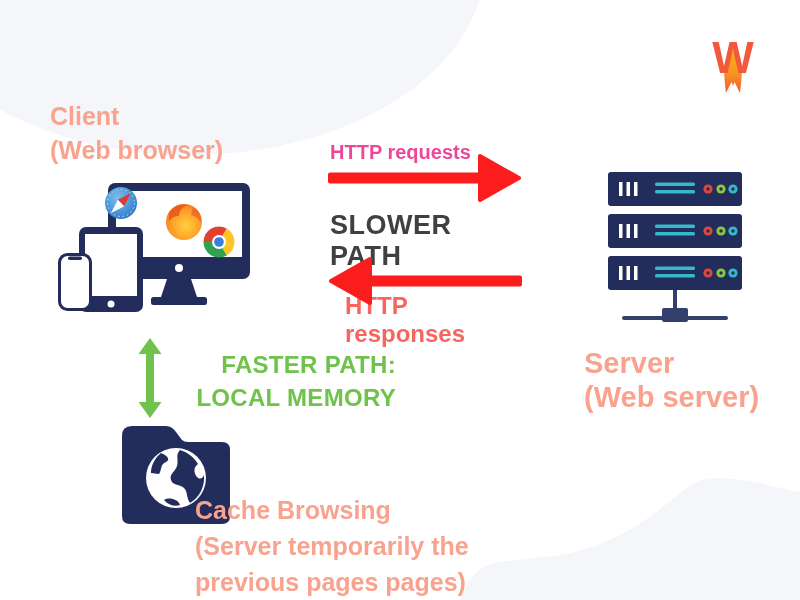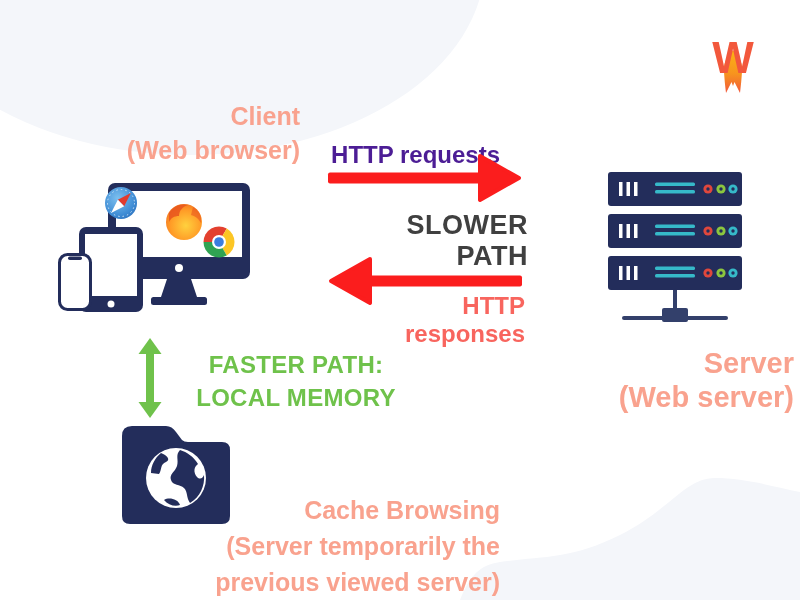--- a/index.html
+++ b/index.html
@@ -6,29 +6,29 @@
   .canvas{
     position:relative;width:800px;height:600px;overflow:hidden;background:#ffffff;
     font-family:"Liberation Sans",sans-serif;font-weight:bold;
   }
   .blob-tl{
     position:absolute;left:-105px;top:-230px;width:590px;height:385px;
     border-radius:50%;background:#f4f6fa;
   }
   .wave-br{position:absolute;left:460px;top:460px;width:340px;height:140px;}
   .abs{position:absolute;}
-  .label{text-align:right;}
+  .label{text-align:left;}
   .salmon{color:#f9a28e;}
   .client-label{left:50px;top:99px;width:250px;font-size:25px;line-height:34px;}
   .server-label{left:584px;top:346px;width:210px;font-size:29px;line-height:34px;}
   .cache-label{left:195px;top:492px;width:305px;font-size:25px;line-height:36px;}
-  .http-req{left:330px;top:141px;width:170px;font-size:24px;color:#4c1d95;}
+  .http-req{left:330px;top:141px;width:170px;font-size:20px;color:#ec4899;}
   .http-res{left:345px;top:292px;width:180px;font-size:24px;color:#f8655e;}
   .slower{left:330px;top:210px;width:198px;font-size:27px;color:#404040;letter-spacing:.5px;}
-  .faster{left:186px;top:348px;width:220px;font-size:24px;line-height:33px;color:#6fc24b;text-align:center;letter-spacing:.3px;}
+  .faster{left:176px;top:348px;width:220px;font-size:24px;line-height:33px;color:#6fc24b;text-align:right;letter-spacing:.3px;}
   svg{display:block;}
 </style>
 </head>
 <body>
 
 <div class="canvas">
 
   <div class="blob-tl"></div>
   <svg class="wave-br" viewBox="0 0 340 140">
     <path d="M0,140 C10,115 20,105 40,102 C80,96 110,100 160,75 C210,50 225,18 255,18 C285,18 315,27 340,32 L340,140 Z" fill="#f4f6fa"></path>
@@ -198,16 +198,16 @@
     <g fill="#232d5b">
       <path d="M47,33 C41,38 37,45 37,53 L45,54 C48,50 46,44 52,42 C57,40 53,35 47,33 Z"></path>
       <path d="M66,30 C73,32 80,37 84,44 C80,47 79,52 83,57 C86,60 89,58 90,55 C91,66 86,77 76,83 C72,77 74,72 70,68 C66,64 59,66 57,60 C55,54 61,52 63,46 C65,40 61,35 66,30 Z"></path>
       <path d="M50,80 C54,85 61,87 66,85 C64,79 55,77 50,80 Z"></path>
     </g>
   </svg>
 
   <div class="abs label salmon cache-label">
     <div>Cache Browsing</div>
     <div>(Server temporarily the</div>
-    <div>previous viewed server)</div>
+    <div>previous pages pages)</div>
   </div>
 
 </div>
 
 </body></html>

